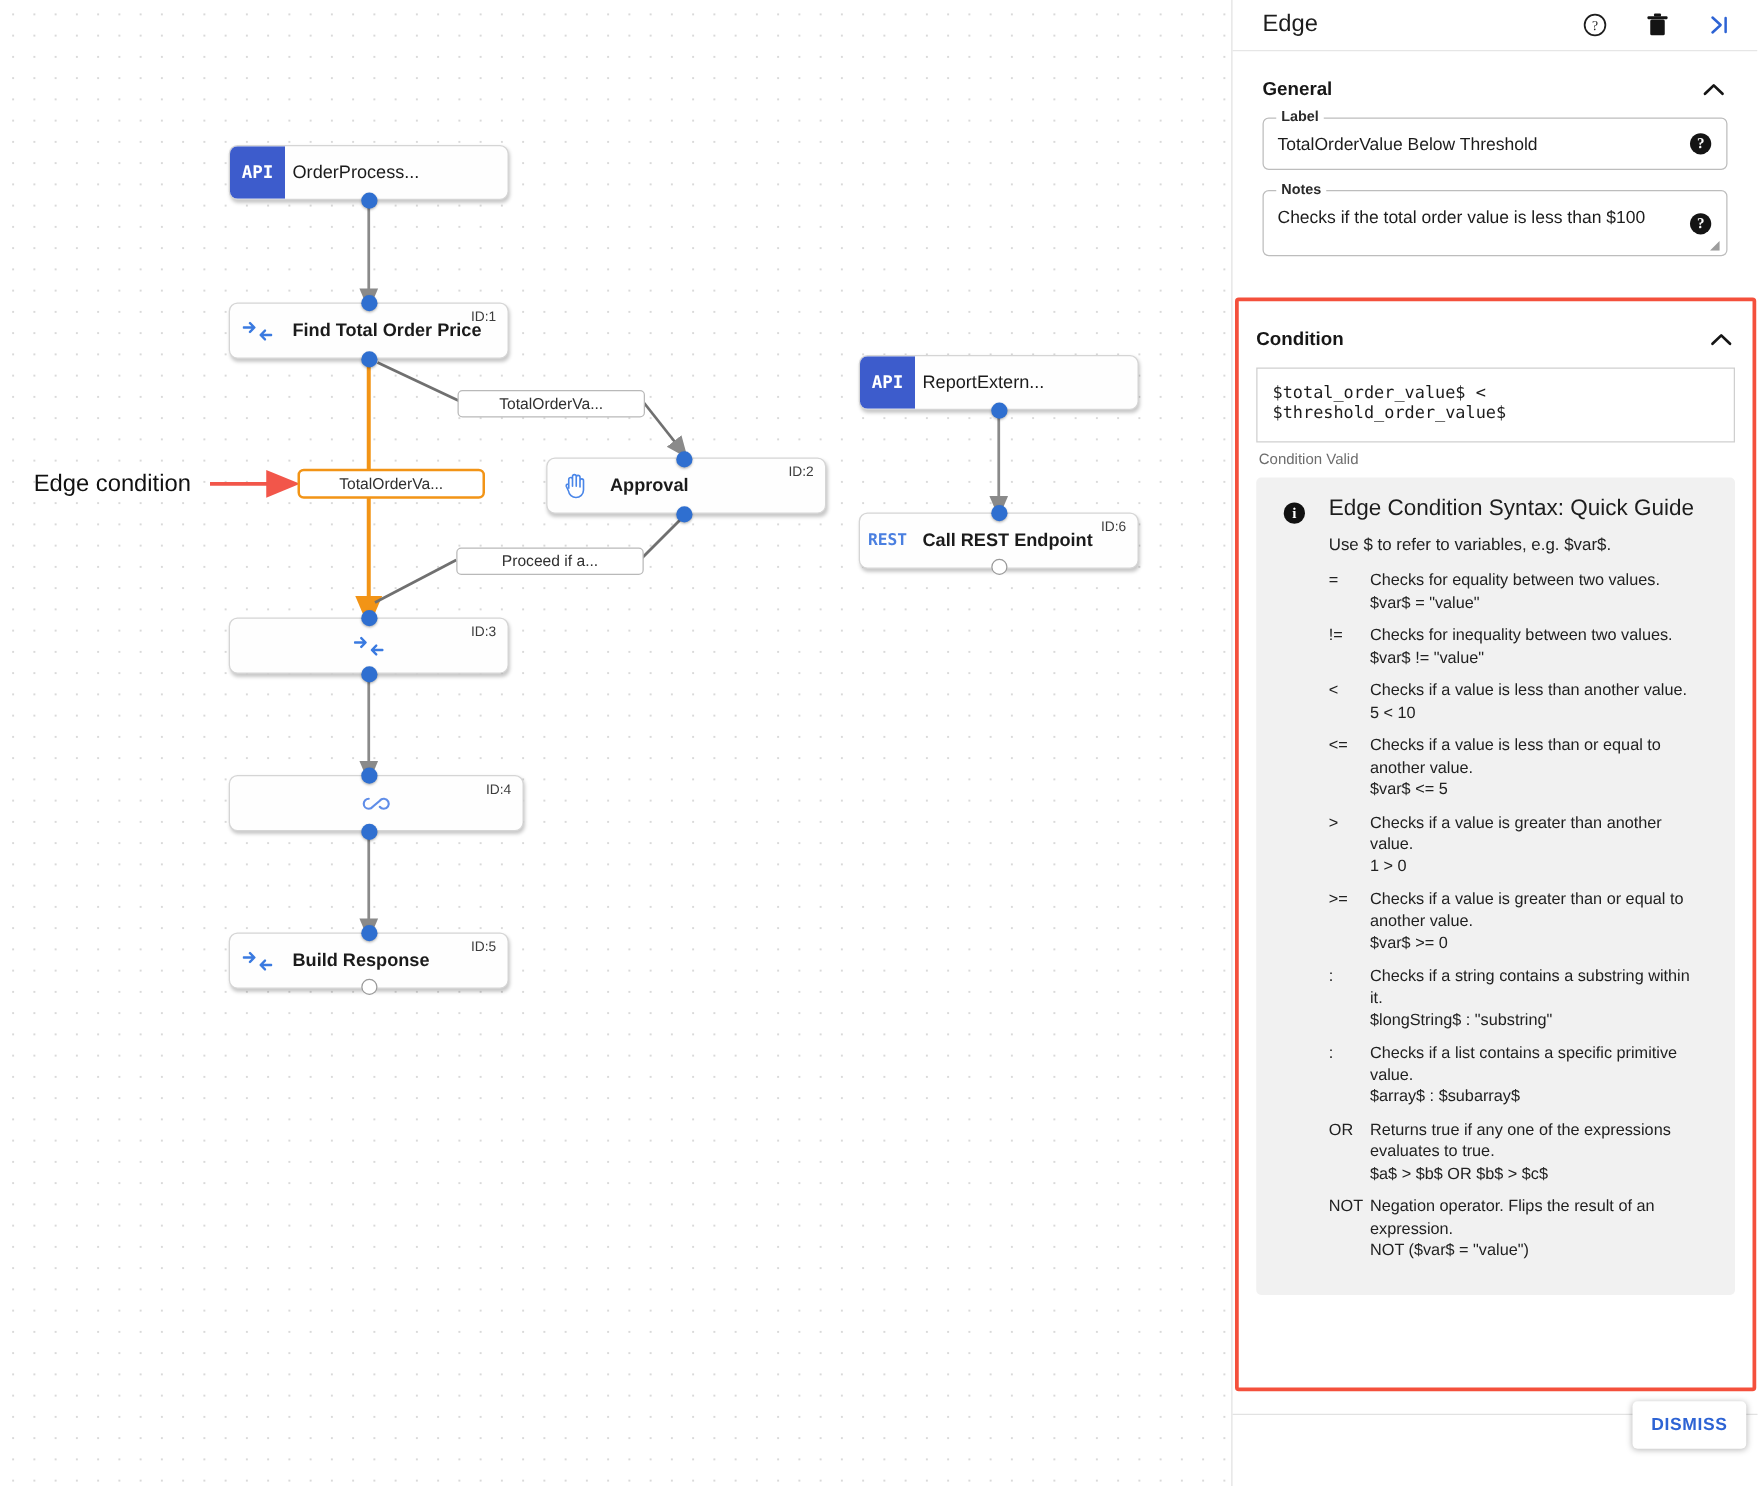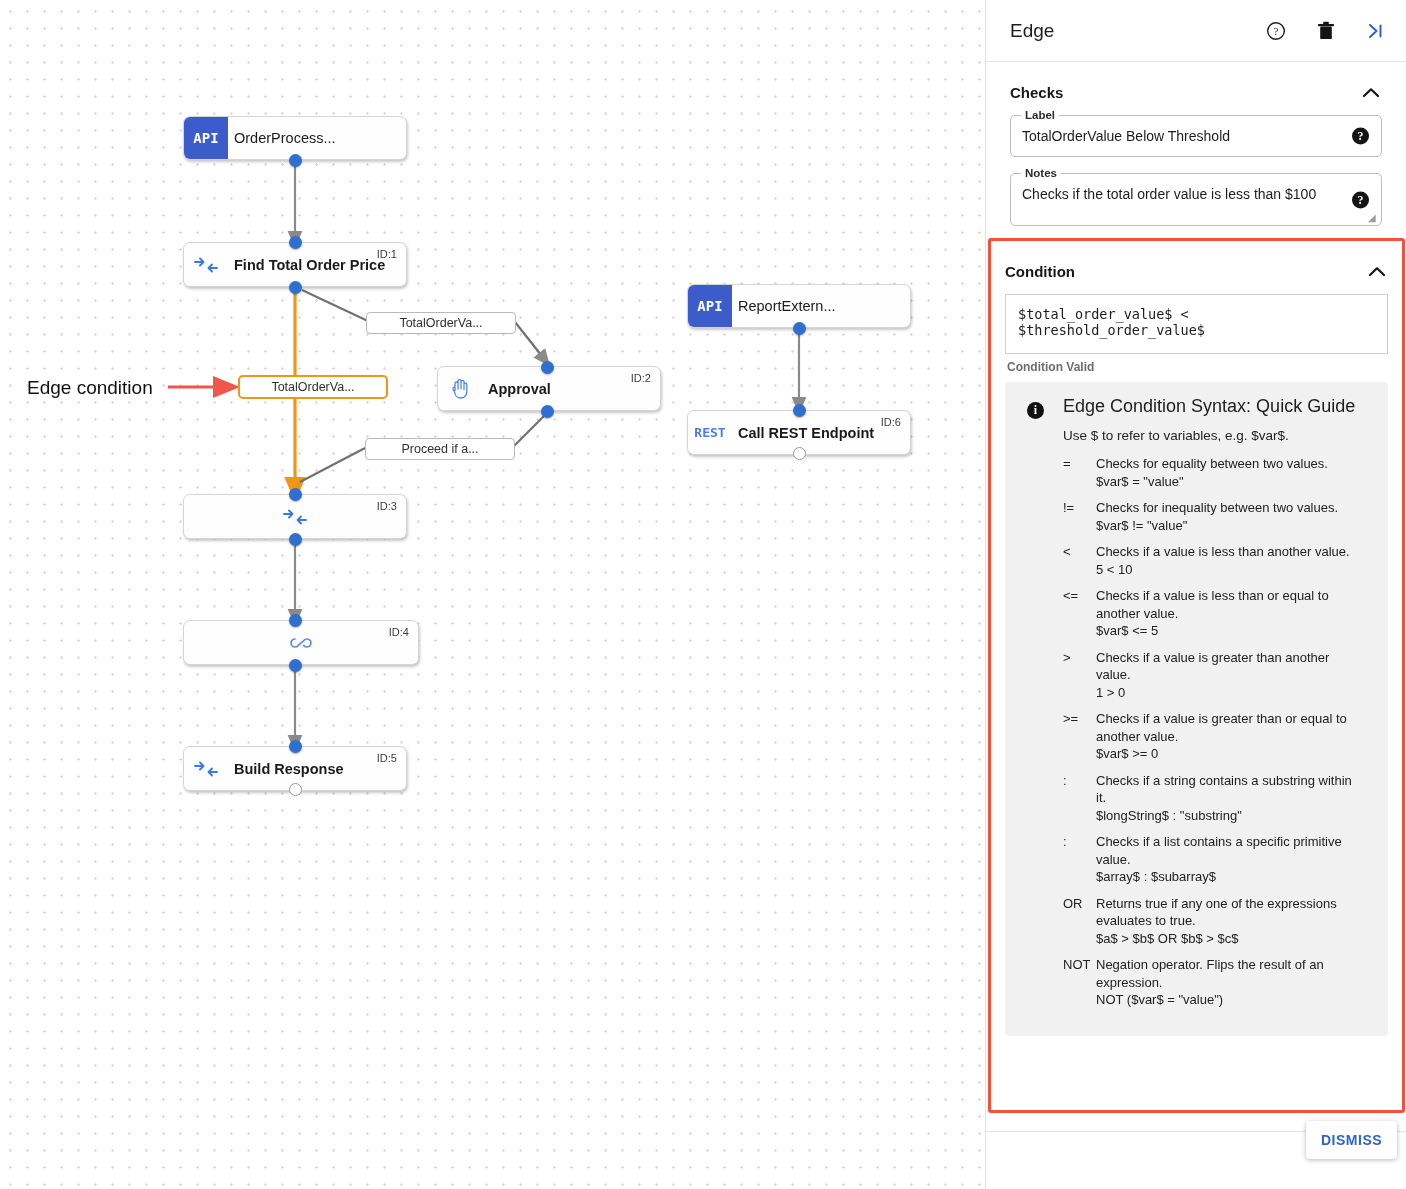--- a/index.html
+++ b/index.html
@@ -101,21 +101,21 @@
   }
 
   
   #panel {
     position: absolute; left: 985px; top: 0;
     width: 421px; height: 1189px;
     background: #ffffff;
     border-left: 1px solid #e2e2e2;
   }
   #panel-header {
-    height: 62px;
+    height: 41px;
     display: flex; align-items: center;
     padding: 0 13px 0 24px;
     border-bottom: 1px solid #e6e6e6;
     gap: 16px;
   }
   #panel-header .ptitle {
     font-size: 19px; color: #1d1d1d;
     flex: 1;
   }
   .hicon { width: 34px; height: 34px; display:flex; align-items:center; justify-content:center; cursor: pointer; }
@@ -181,21 +181,20 @@
     border-radius: 0;
     min-height: 60px;
     padding: 11px 12px;
     font-family: "DejaVu Sans Mono", monospace;
     font-size: 13.5px;
     color: #1c1c1c;
   }
   .cond-valid {
     font-size: 12px; color: #6d6d6d;
     padding: 6px 2px 8px 2px;
-    font-weight: bold;
   }
   .guide {
     background: #f1f1f1;
     border-radius: 4px;
     padding: 14px 18px 18px 18px;
   }
   .guide-head { display: flex; align-items: flex-start; gap: 0; }
   .info-dot {
     width: 17px; height: 17px; border-radius: 50%;
     background: #111111; color: #ffffff;
@@ -401,21 +400,21 @@
       <div class="hicon">
         <svg width="22" height="20" viewBox="0 0 22 20">
           <path d="M5,4 L11.5,10 L5,16" stroke="#2d63d4" stroke-width="2" fill="none" stroke-linecap="round" stroke-linejoin="round"></path>
           <rect x="14.5" y="3.4" width="2" height="13.2" rx="1" fill="#2d63d4"></rect>
         </svg>
       </div>
     </div>
 
     <div class="section">
       <div class="section-head">
-        <div class="sh-title">Checks</div>
+        <div class="sh-title">General</div>
         <div class="chev">
           <svg width="20" height="13" viewBox="0 0 20 13">
             <path d="M3,10 L10,3.3 L17,10" stroke="#161616" stroke-width="2.2" fill="none" stroke-linecap="round" stroke-linejoin="round"></path>
           </svg>
         </div>
       </div>
 
       <div class="field">
         <span class="flabel">Label</span>
         <div class="fvalue">TotalOrderValue Below Threshold</div>

